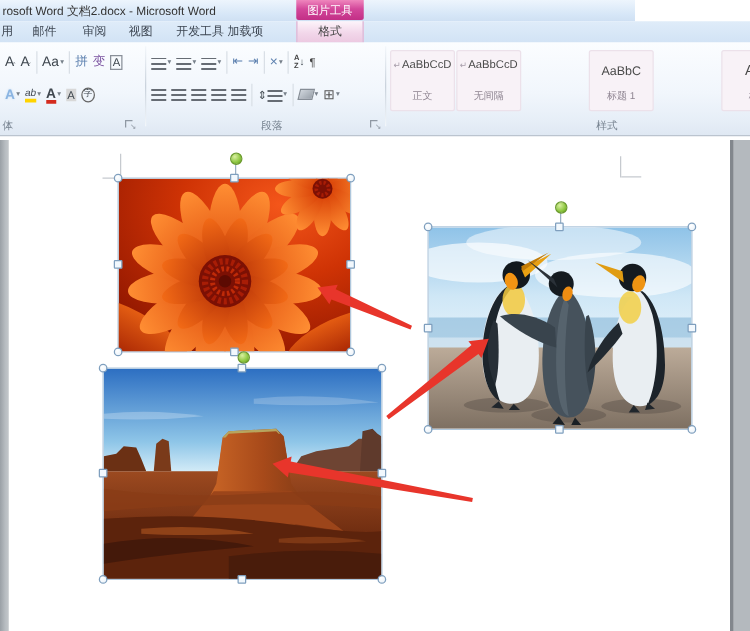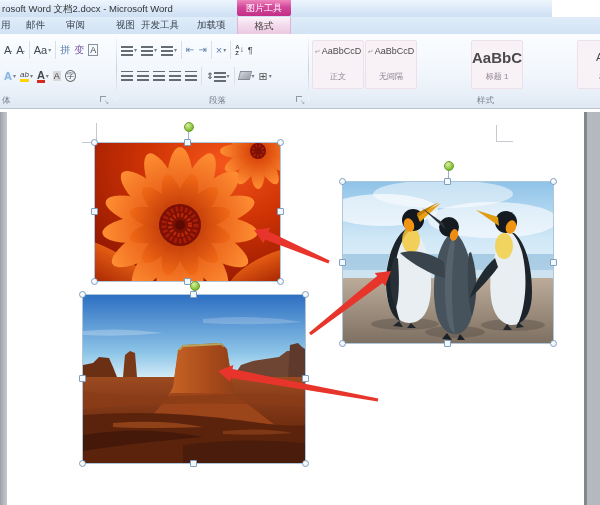--- a/index.html
+++ b/index.html
@@ -1,20 +1,20 @@
 <!DOCTYPE html>
 <html><head>
 <meta charset="utf-8">
 <style>
   html,body{margin:0;padding:0;}
   #win{position:relative;width:600px;height:505px;overflow:hidden;
        font-family:"Liberation Sans","DejaVu Sans",sans-serif;background:#fff;cursor:default;}
 
   
-  #titlebar{position:absolute;left:0;top:0;width:552px;height:17px;
+  #titlebar{position:absolute;left:0;top:0;width:508px;height:17px;
     background:linear-gradient(#edf5fd,#d6e6f7 70%,#cfe0f3);}
   #title-text{position:absolute;left:2px;top:3px;font-size:9.5px;color:#333;white-space:nowrap;}
   #ctx-header{position:absolute;left:237px;top:0;width:54px;height:16px;
     background:linear-gradient(#ef86bd,#d3479a 45%,#c22f86);color:#fff;font-size:9px;
     text-align:center;line-height:16px;border-radius:0 0 2px 2px;}
 
   
   #tabrow{position:absolute;left:0;top:17px;width:600px;height:17px;
     background:linear-gradient(#dfecf9,#d2e3f5);}
   .tab{position:absolute;top:2px;font-size:9.5px;color:#3c4551;}
@@ -53,21 +53,21 @@
   .dl::after{content:"↘";position:absolute;right:-1px;bottom:-1px;font-size:6px;color:#8f98a3;}
 
   
   .stylecard{position:absolute;top:6px;width:50px;height:47px;background:#f8f2f7;
     border:1px solid #ece1ea;border-radius:2px;text-align:center;overflow:hidden;}
   .stylecard .sample{display:block;margin-top:5px;height:24px;color:#4a4a4a;}
   .stylecard .sname{display:block;font-size:8px;color:#8d8390;margin-top:1px;white-space:nowrap;}
   .ret{font-size:7px;color:#a89fab;margin-right:1px;}
   .s-body{font-size:9px;letter-spacing:0;}
   .s-h1{font-size:15px;font-weight:bold;color:#3d3d3d;line-height:22px;}
-  .s-h2{font-size:15px;color:#414c5c;line-height:23px;font-weight:bold;}
+  .s-h2{font-size:10px;color:#414c5c;line-height:23px;}
   .s-h3{font-size:11.5px;font-weight:bold;color:#38414f;line-height:23px;}
   .s-h4{font-size:11.5px;color:#444;line-height:23px;}
 
   
   #docarea{position:absolute;left:0;top:112px;width:600px;height:393px;background:#fff;}
   #strip-left{position:absolute;left:0;top:112px;width:7px;height:393px;
     background:linear-gradient(90deg,#9aa0a6,#b7bcc1 60%,#c3c7cb);}
   #page-edge-r{position:absolute;left:584px;top:112px;width:3px;height:393px;background:#82878d;}
   #strip-right{position:absolute;left:587px;top:112px;width:13px;height:393px;background:#b4b9be;}
   .mmark{position:absolute;background:#c6cacf;}
@@ -95,23 +95,23 @@
 
   <div id="titlebar">
     <span id="title-text">rosoft Word 文档2.docx - Microsoft Word</span>
     <div id="ctx-header">图片工具</div>
   </div>
 
   <div id="tabrow">
     <span class="tab" style="left:1px">用</span>
     <span class="tab" style="left:26px">邮件</span>
     <span class="tab" style="left:66px">审阅</span>
-    <span class="tab" style="left:116px">视图</span>
+    <span class="tab" style="left:103px">视图</span>
     <span class="tab" style="left:141px">开发工具</span>
-    <span class="tab" style="left:197px">加载项</span>
+    <span class="tab" style="left:182px">加载项</span>
     <div id="tab-format">格式</div>
   </div>
 
   <div id="ribbon">
     <div class="vsep" style="left:116px"></div>
     <div class="vsep" style="left:308px"></div>
 
     <div class="rrow" style="left:2px;top:4px;">
       <span class="ri">
           <span>A</span>

